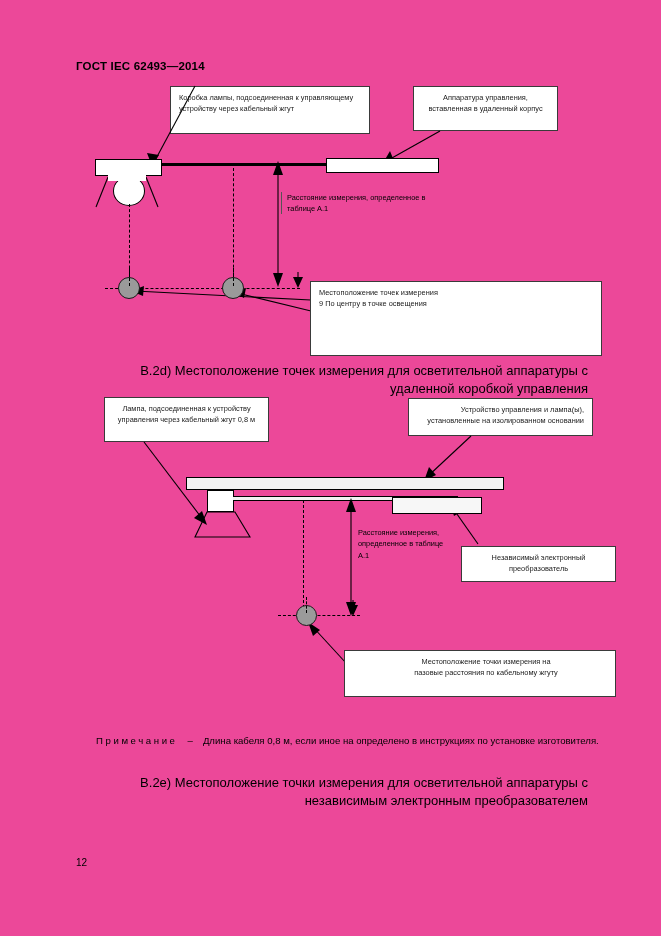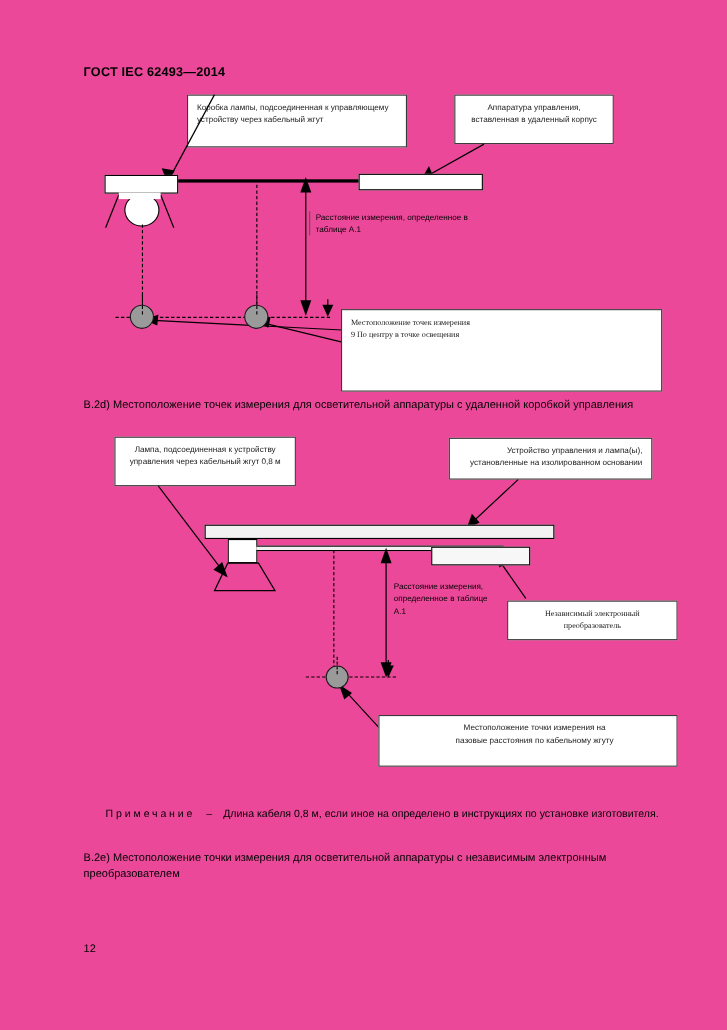--- a/index.html
+++ b/index.html
@@ -27,22 +27,22 @@
     font-weight: bold;
     letter-spacing: .2px;
   }
   #page-number {
     left: 76px; top: 857px;
     font-size: 10px;
   }
 
   
   .caption {
-    font-size: 10px;
-    text-align: left;
+    font-size: 13px;
+    text-align: right;
     line-height: 1.35;
   }
   #caption-d { left: 76px; top: 362px; width: 512px; }
   #caption-e { left: 76px; top: 774px; width: 512px; }
 
   
   #note-line {
     left: 96px; top: 735px;
     width: 520px;
     font-size: 9.6px;
@@ -168,21 +168,21 @@
     <div class="abs graycircle" style="left:222px; top:277px; width:22px; height:22px;"></div>
 
     <div class="abs dashed-v" style="left:129px; top:268px; height:18px;"></div>
     <div class="abs dashed-v" style="left:233px; top:268px; height:18px;"></div>
 
     <svg class="abs" style="left:291px; top:272px; width:16px; height:20px;">
       <line class="leader" x1="7" y1="0" x2="7" y2="12"></line>
       <polygon class="leader-head" points="7,16 2,5 12,5"></polygon>
     </svg>
 
-    <div class="abs callout" id="callout-d-points" style="left:310px; top:281px; width:292px; height:75px;font-family:Liberation Serif, serif;">
+    <div class="abs callout" id="callout-d-points" style="left:310px; top:281px; width:292px; height:75px;">
       <span class="ttl">Местоположение точек измерения</span>
       <span class="num">9  По центру в точке освещения</span>
     </div>
   </div>
 
   <div class="abs caption" id="caption-d">В.2d) Местоположение точек измерения для осветительной аппаратуры с удаленной  коробкой управления</div>
 
   <div class="abs" style="left:16px; top:0; width:661px; height:860px;">
 
     <div class="abs callout center" id="callout-e-lamp" style="left:88px; top:397px; width:165px; height:45px;">
@@ -228,21 +228,21 @@
     <svg class="abs" style="left:322px; top:497px; width:30px; height:122px;">
       <line class="leader" x1="13" y1="4" x2="13" y2="116" stroke-width="1.6"></line>
       <polygon class="leader-head" points="13,1 8,15 18,15"></polygon>
       <polygon class="leader-head" points="13,119 8,105 18,105"></polygon>
     </svg>
 
     <div class="abs" id="dist-text-e" style="left:342px; top:527px; width:90px; font-size:7.4px; line-height:1.55;">
       <span>Расстояние измерения, определенное в таблице A.1</span>
     </div>
 
-    <div class="abs callout center" id="callout-e-converter" style="left:445px; top:546px; width:155px; height:36px;font-family:Liberation Serif, serif;">
+    <div class="abs callout center" id="callout-e-converter" style="left:445px; top:546px; width:155px; height:36px;">
       <span class="ttl">Независимый электронный преобразователь</span>
     </div>
 
     <div class="abs dashed-h" style="left:262px; top:615px; width:82px;"></div>
 
     <div class="abs graycircle" style="left:280px; top:605px; width:21px; height:21px;"></div>
     <div class="abs dashed-v" style="left:290px; top:597px; height:16px;"></div>
 
     <svg class="abs" style="left:330px; top:600px; width:16px; height:20px;">
       <line class="leader" x1="7" y1="0" x2="7" y2="11"></line>

